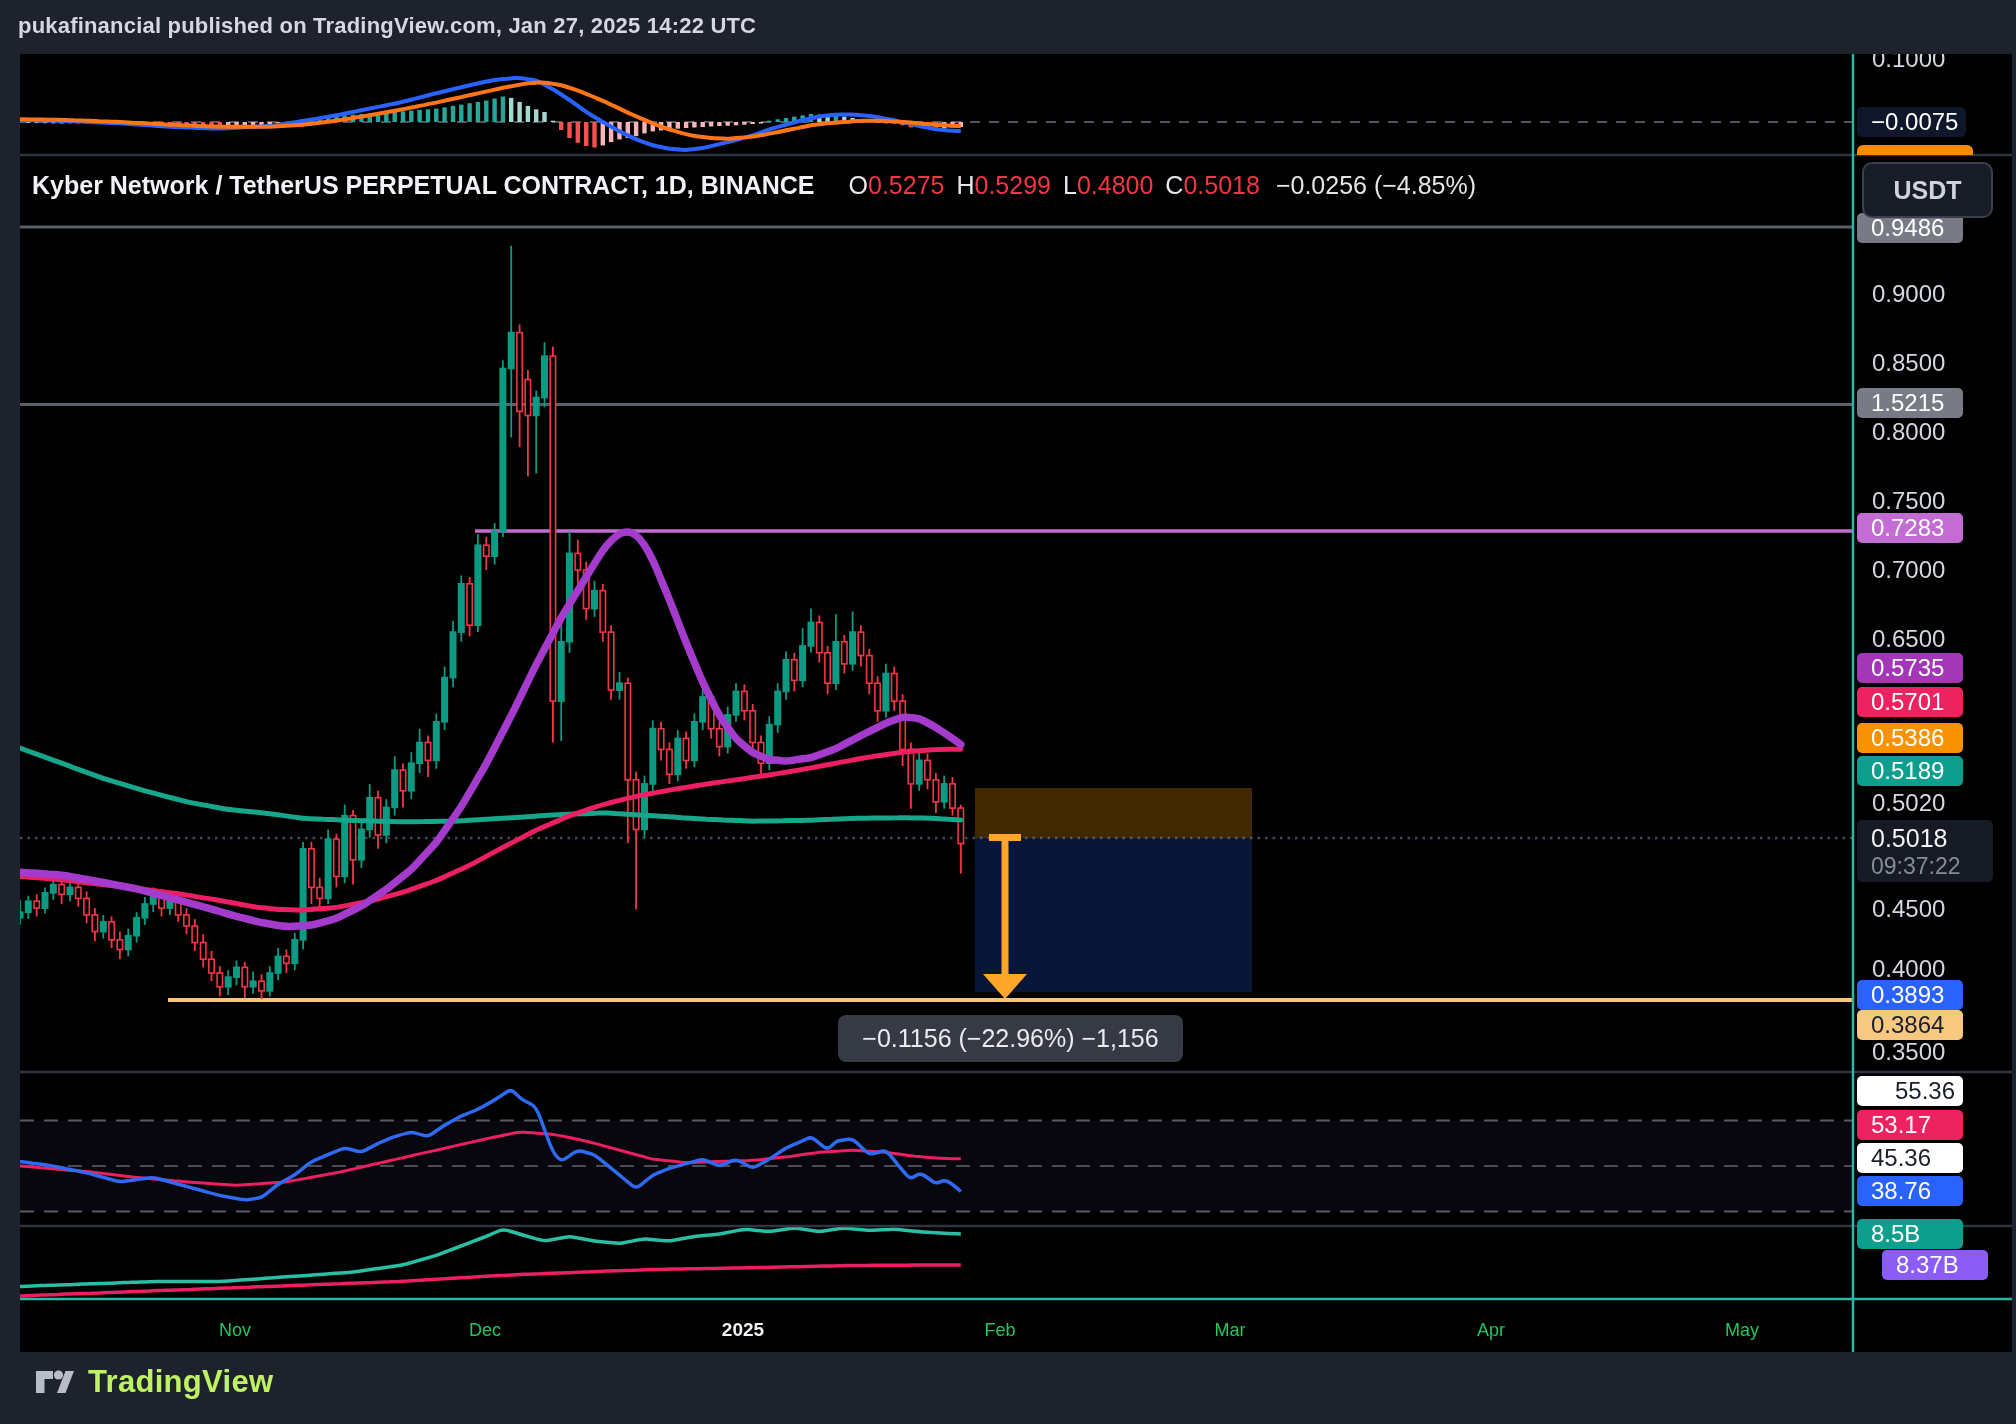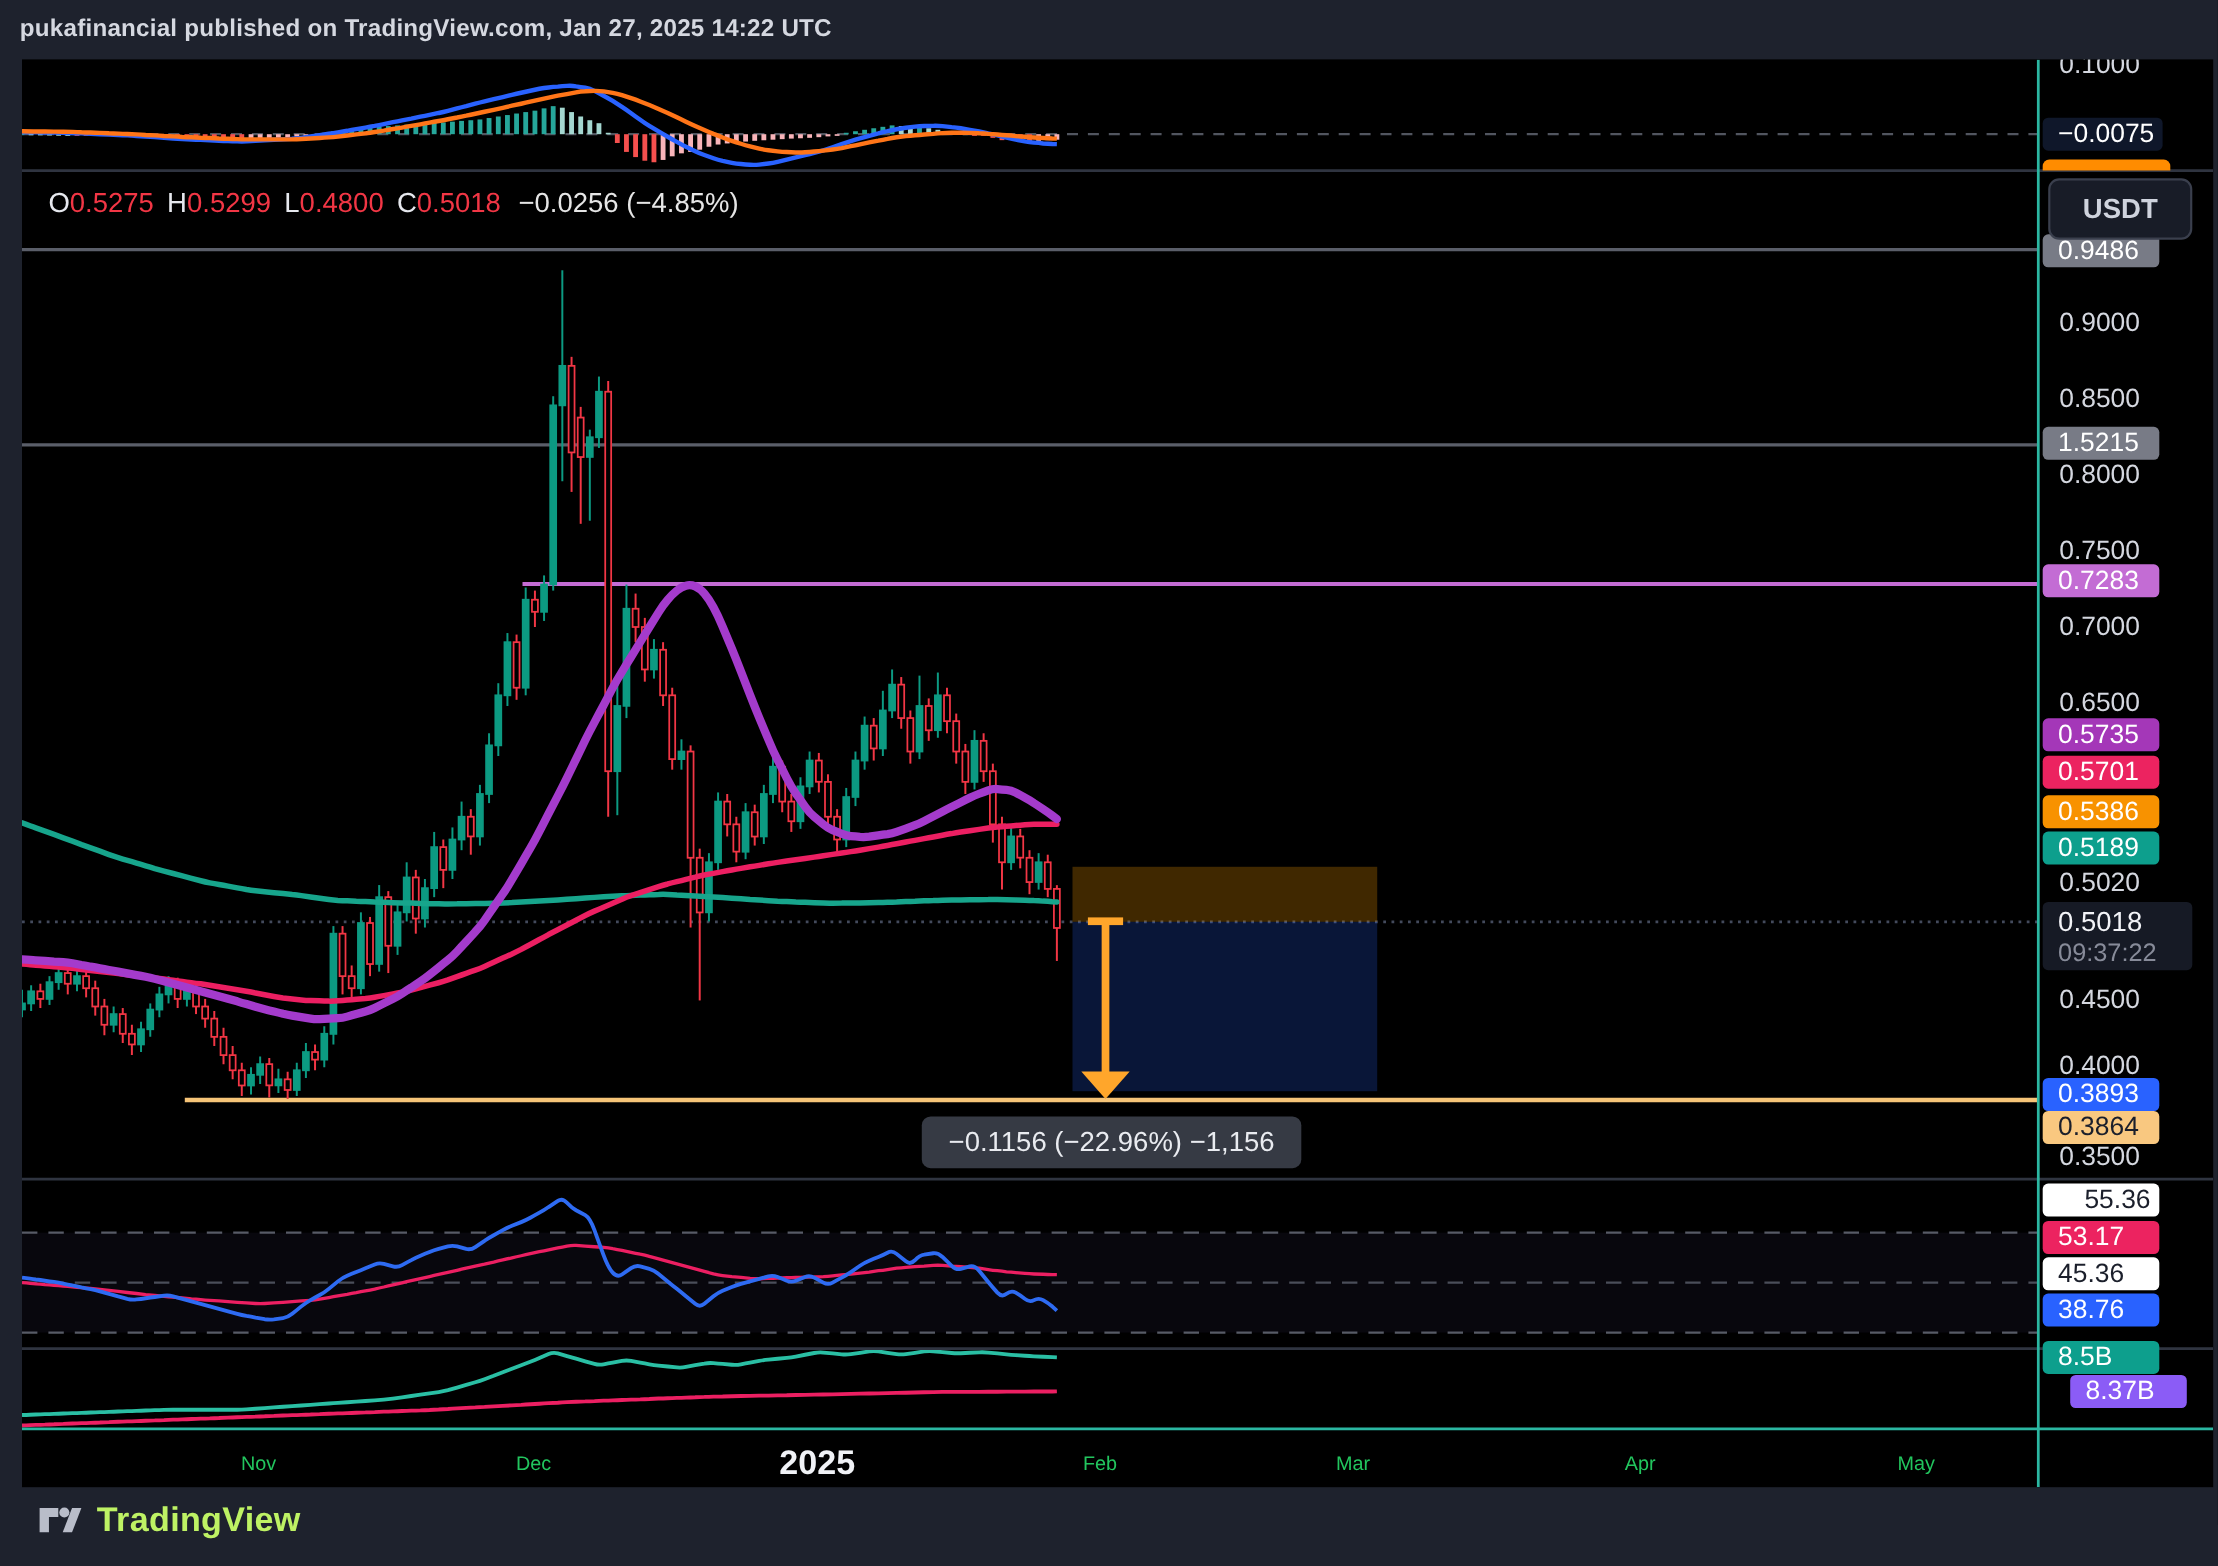--- a/index.html
+++ b/index.html
@@ -26,21 +26,21 @@
              border-radius:5px;padding:3px 0 0 14px;z-index:7;box-sizing:border-box;}
   .lastbadge .p{color:#f2f3f7;font-size:25px;line-height:30px;}
   .lastbadge .t{color:#878b99;font-size:23px;line-height:26px;}
   .sliver{position:absolute;left:1837px;top:91px;width:116px;height:10px;background:#ff8c00;
           border-radius:6px 6px 0 0;z-index:7;}
   .mtip{position:absolute;left:818px;top:961px;width:345px;height:47px;line-height:47px;
         background:rgba(56,60,70,.97);border-radius:8px;color:#e9ebf0;font-size:25px;
         text-align:center;z-index:9;}
   .ax{position:absolute;top:1262px;height:28px;line-height:28px;color:#22c55e;font-size:18px;
       transform:translateX(-50%);z-index:6;}
-  .ax.yr{color:#f0f2f6;font-weight:700;font-size:31px;}
+  .ax.yr{color:#f0f2f6;font-weight:700;font-size:19px;}
   .footer{position:absolute;left:34px;top:1362px;display:flex;align-items:center;z-index:5;}
   .footer .brand{color:#bef264;font-size:31px;font-weight:600;margin-left:12px;letter-spacing:.3px;}
 </style>
 </head>
 <body>
 
 <div class="page">
 
   <div class="topbar">
     <span>pukafinancial published on TradingView.com, Jan 27, 2025 14:22 UTC</span>
@@ -447,20 +447,21 @@
         <g>
           <line x1="20" y1="155" x2="2012" y2="155" stroke="#2f3440" stroke-width="2.5"></line>
           <line x1="20" y1="1072" x2="2012" y2="1072" stroke="#2f3440" stroke-width="2.5"></line>
           <line x1="20" y1="1226" x2="2012" y2="1226" stroke="#2f3440" stroke-width="2.5"></line>
           <line x1="20" y1="1299" x2="2012" y2="1299" stroke="#2bb7a2" stroke-width="2.5"></line>
           <line x1="1853" y1="54" x2="1853" y2="1352" stroke="#2bb7a2" stroke-width="2.5"></line>
         </g>
       </svg>
 
     <div class="title-row">
+      <span class="sym">Kyber Network / TetherUS PERPETUAL CONTRACT, 1D, BINANCE</span>
       <span class="olab">O</span>
       <span class="oval">0.5275</span>
       <span class="olab">H</span>
       <span class="oval">0.5299</span>
       <span class="olab">L</span>
       <span class="oval">0.4800</span>
       <span class="olab">C</span>
       <span class="oval">0.5018</span>
       <span class="chg">−0.0256 (−4.85%)</span>
     </div>

